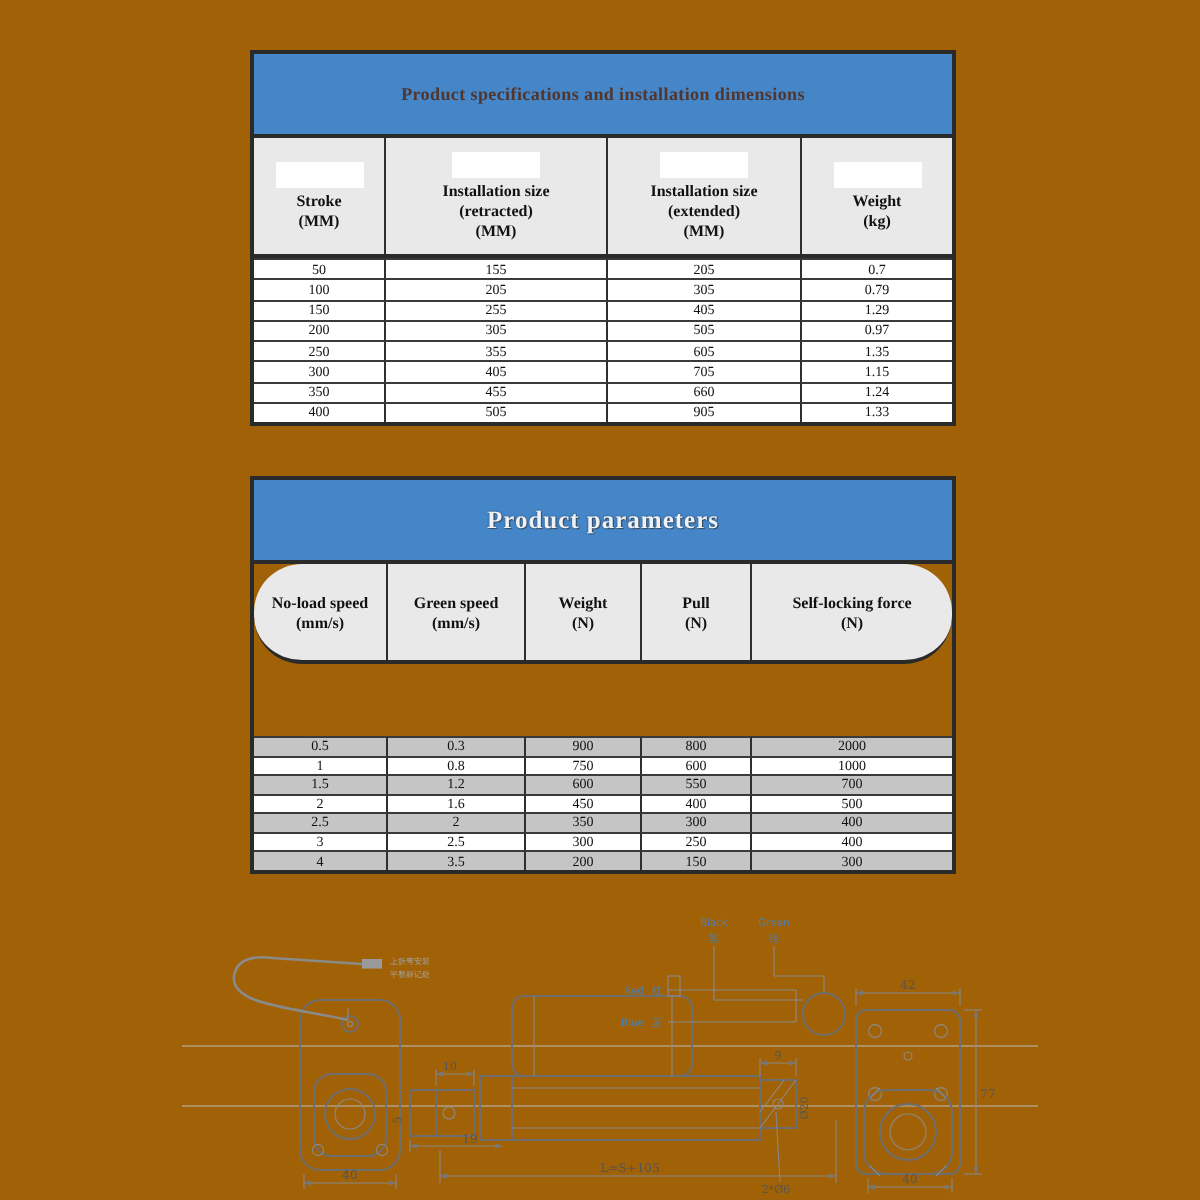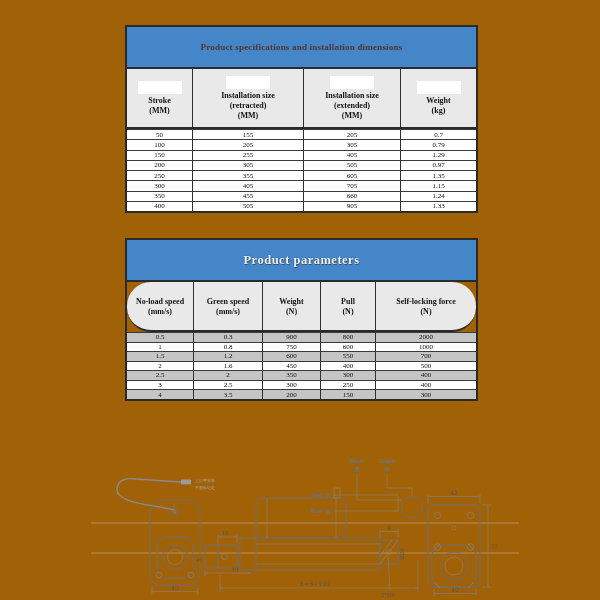--- a/index.html
+++ b/index.html
@@ -20,21 +20,21 @@
   .t2grid{grid-template-columns:67px 69px 58px 55px 100px;}
   .thead{background:#e9e9e9;border-bottom:2px solid #2a2a2a;}
   #sec-table1 .thead{height:58px;}
   #sec-table2 .thead{height:48px;border-radius:24px;}
   .th{display:flex;flex-direction:column;align-items:center;justify-content:center;gap:1px;
     border-right:1.6px solid #2f2f2f;font-weight:bold;font-size:8px;line-height:9px;text-align:center;
     color:#111;box-sizing:border-box;padding:2px 1px;}
   .th:last-child{border-right:none;}
   .patch{width:44px;height:13px;background:#ffffff;margin-bottom:1px;flex:none;}
   #sec-table1 .tbody{grid-auto-rows:10.25px;text-align:right;}
-  #sec-table2 .tbody{grid-auto-rows:9.55px;}
+  #sec-table2 .tbody{grid-auto-rows:9.55px;margin-top:36px;}
   .td{display:flex;align-items:center;justify-content:center;font-size:7px;color:#111;
     border-right:1.6px solid #2f2f2f;border-top:1px solid #3a3a3a;box-sizing:border-box;background:#fff;}
   .t1c .td:nth-child(4n){border-right:none;}
   .t2c .td:nth-child(5n){border-right:none;}
   .td.gray{background:#c5c5c5;}
 
   
   #diagram{position:absolute;left:85px;top:450px;}
   svg text{font-family:"DejaVu Serif",serif;fill:#555;}
   svg .dim{text-anchor:middle;font-size:6px;}

